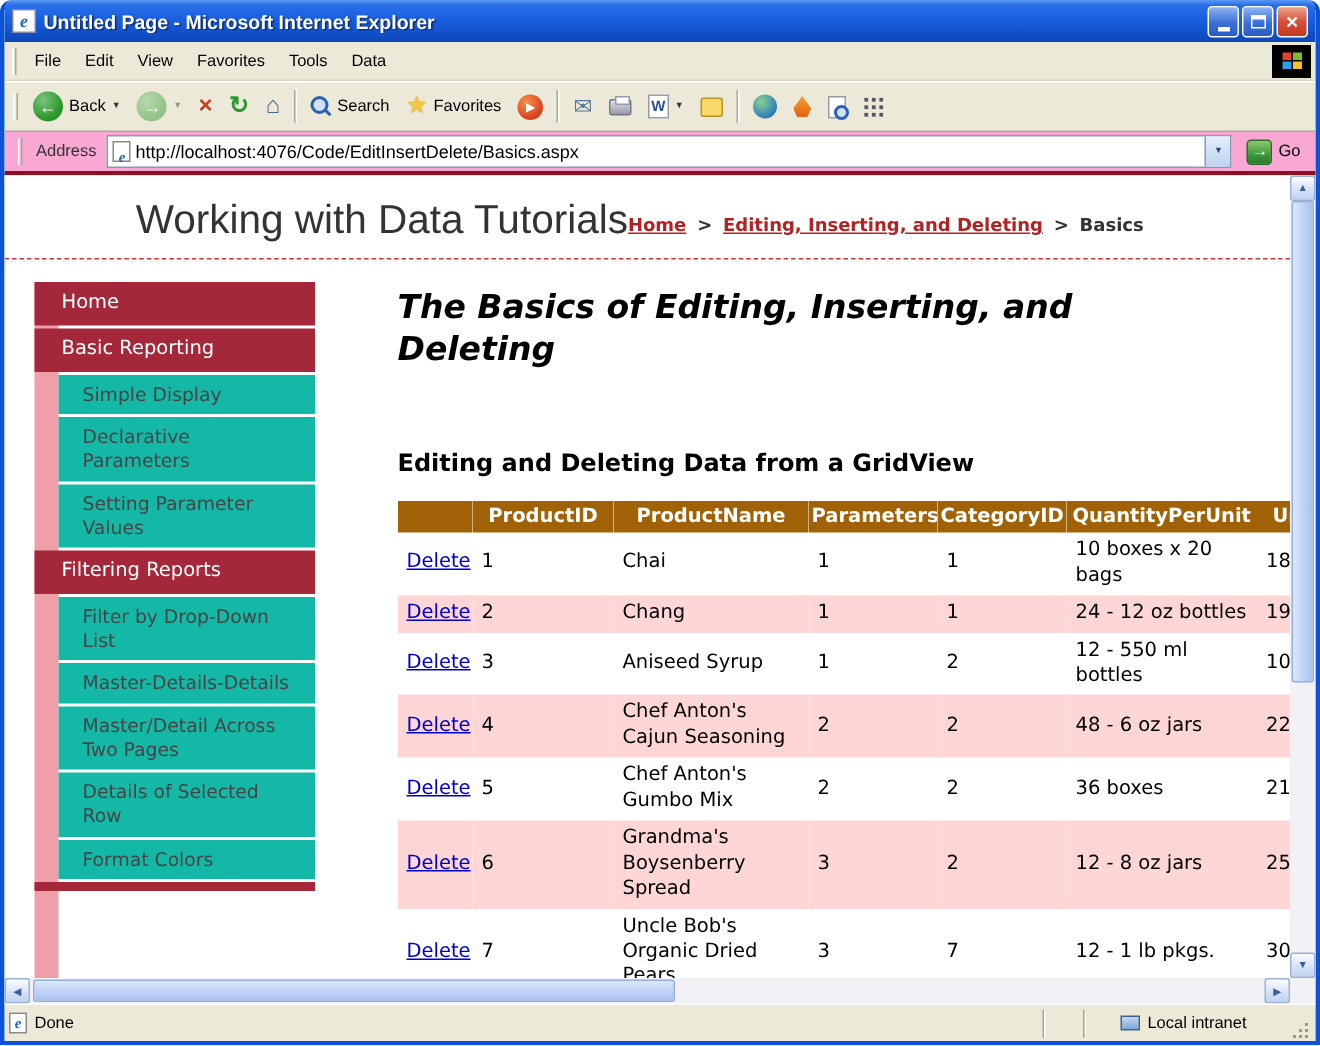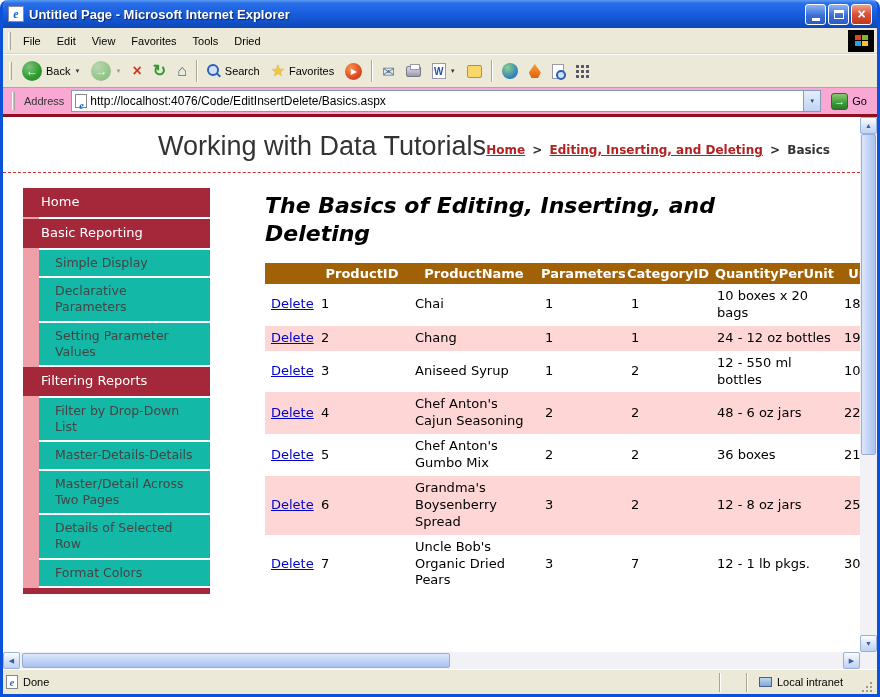--- a/index.html
+++ b/index.html
@@ -110,21 +110,21 @@
   .vthumb { position:absolute; top:0; left:1px; right:1px; height:64%;
             background:linear-gradient(90deg,#dce7fb,#c2d4f7 50%,#aac1ef); border:1px solid #95aedc; border-radius:2px; }
   .hrow { flex:0 0 17px; display:flex; }
   .hscroll { flex:1; display:flex; background:#F1F1F6; }
   .htrack { flex:1; position:relative; }
   .hthumb { position:absolute; left:2px; top:1px; bottom:1px; width:52%;
             background:linear-gradient(180deg,#dce7fb,#c2d4f7 50%,#aac1ef); border:1px solid #95aedc; border-radius:2px; }
   .corner { flex:0 0 17px; background:#F1F1F6; }
 
   
-  .site-header { display:flex; justify-content:flex-end; padding:14px 30px 10px 20px; background:#fff; }
+  .site-header { display:flex; justify-content:center; padding:14px 30px 10px 20px; background:#fff; }
   .site-title { font-size:27px; color:#333; font-family:"Liberation Sans",sans-serif; }
   .breadcrumb { font-size:12px; font-weight:bold; padding-top:12px; white-space:nowrap; }
   .bc-link { color:#B22222; text-decoration:underline; cursor:pointer; }
   .bc-sep { color:#333; padding:0 3px; }
   .bc-cur { color:#333; }
   .dashed { border-bottom:1px dashed #C33; }
 
   .body-row { display:flex; padding-top:15px; }
   .sidebar { flex:0 0 187px; width:187px; margin-left:20px; position:relative; }
   .sidebar::before { content:""; position:absolute; left:0; top:0; bottom:0; width:16px; background:#EF9FA8; }
@@ -142,21 +142,21 @@
   table.gridview th { background:#a16207; color:#fff; font-weight:bold; text-align:center;
                       padding:3px 2px; white-space:nowrap; overflow:hidden; }
   table.gridview td { padding:4px 6px; vertical-align:middle; color:#000; line-height:1.3; }
   tr.alt td { background:#FFD6D6; }
   a.del { color:#0000CC; text-decoration:underline; cursor:pointer; }
 
   
   .statusbar { flex:0 0 25px; height:25px; display:flex; align-items:center; gap:5px; background:#ECE9D8;
                border-top:1px solid #fff; padding:0 3px; font-size:11px; color:#000; }
   .sb-main { display:flex; align-items:center; gap:5px; flex:1; }
-  .sb-pane { display:flex; align-items:center; gap:5px; padding:2px 12px; height:19px;
+  .sb-pane { display:flex; align-items:center; gap:5px; padding:2px 24px; height:19px;
              border-left:1px solid #A9A699; box-shadow:inset 1px 0 0 #fff; }
   .sb-pane.empty { width:22px; padding:0; }
   .zone-ico { width:13px; height:10px; border:1px solid #44618C;
               background:linear-gradient(#bfd8f0,#7fa8d8); }
   .grip-corner { width:14px; height:14px; position:relative; align-self:flex-end; }
   .grip-corner::before { content:""; position:absolute; right:2px; bottom:2px; width:2px; height:2px;
       background:#9E9A87;
       box-shadow:0 -4px #9E9A87, 0 -8px #9E9A87, -4px 0 #9E9A87, -8px 0 #9E9A87, -4px -4px #9E9A87; }
 </style>
 </head>
@@ -182,21 +182,21 @@
     </div>
   </div>
 
   <div class="menubar">
     <span class="grip"></span>
     <span class="menu-item">File</span>
     <span class="menu-item">Edit</span>
     <span class="menu-item">View</span>
     <span class="menu-item">Favorites</span>
     <span class="menu-item">Tools</span>
-    <span class="menu-item">Dried</span>
+    <span class="menu-item">Data</span>
     <span class="spacer"></span>
     <div class="winlogo">
       <span class="f r"></span>
         <span class="f g"></span>
         <span class="f b"></span>
         <span class="f y"></span>
     </div>
   </div>
 
   <div class="toolbar">
@@ -313,20 +313,21 @@
             <div class="nav l2">Filter by Drop-Down List</div>
             <div class="nav l2">Master-Details-Details</div>
             <div class="nav l2">Master/Detail Across Two Pages</div>
             <div class="nav l2">Details of Selected Row</div>
             <div class="nav l2">Format Colors</div>
             <div class="nav-clip"></div>
           </div>
 
           <div class="main">
             <h1>The Basics of Editing, Inserting, and Deleting</h1>
+            <h2>Editing and Deleting Data from a GridView</h2>
 
             <div class="grid-wrap">
               <table class="gridview">
                 <colgroup>
                   <col style="width:50px">
                     <col style="width:94px">
                     <col style="width:130px">
                   <col style="width:86px">
                     <col style="width:86px">
                     <col style="width:127px">

